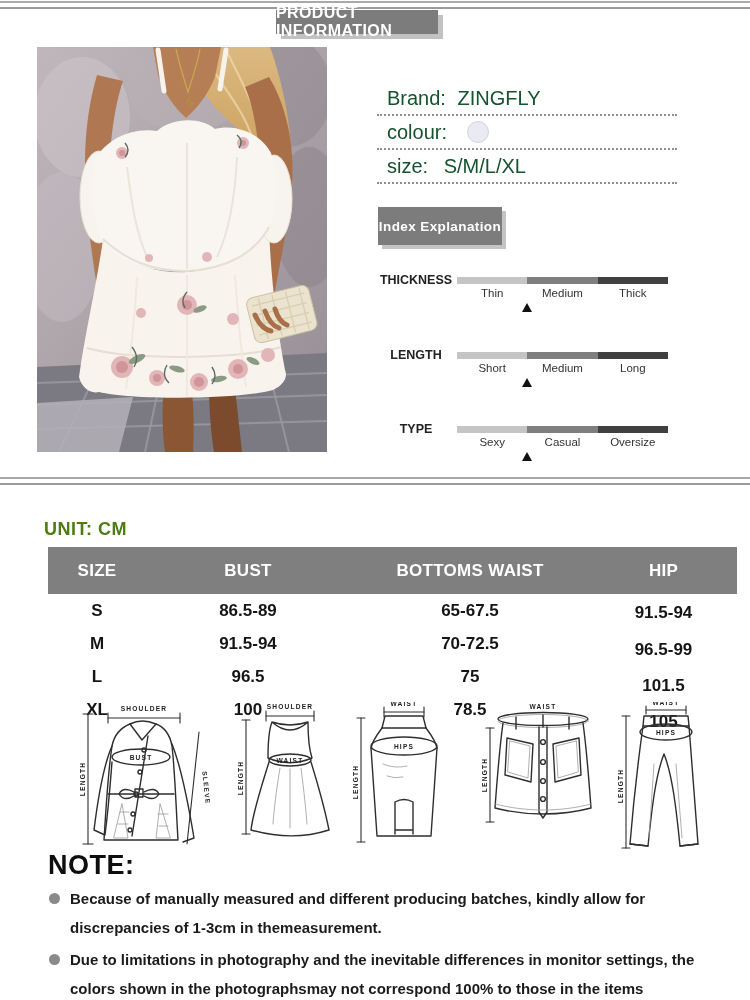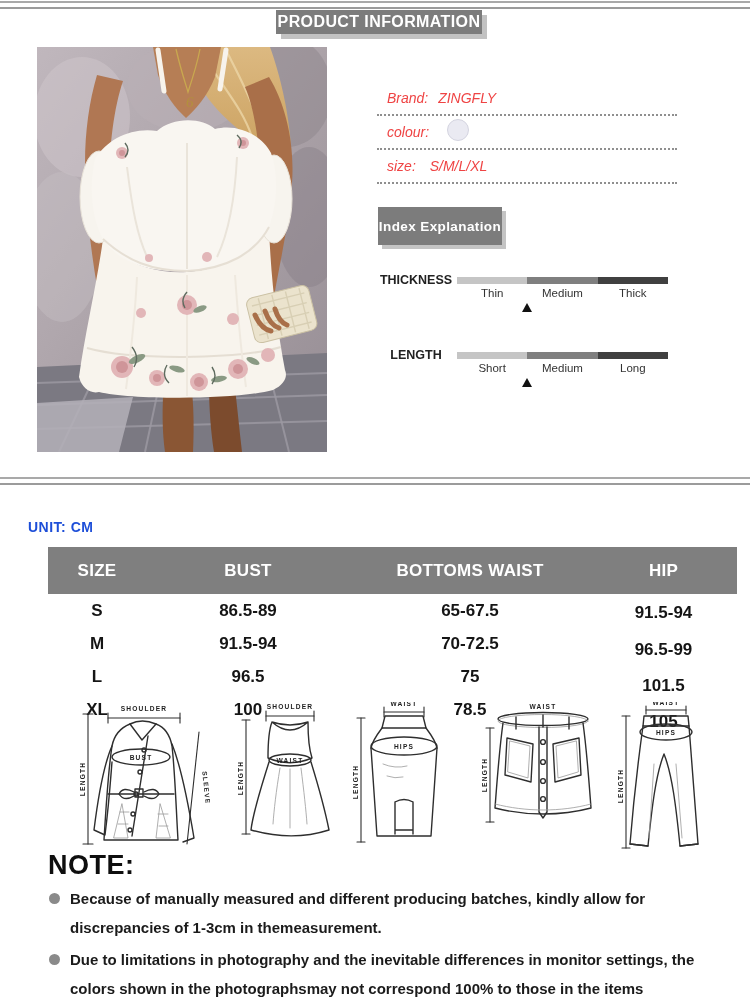--- a/index.html
+++ b/index.html
@@ -7,41 +7,41 @@
         font-family:"Liberation Sans",sans-serif;color:#161616;}
   
   .dbl-line{position:absolute;left:0;right:0;height:4px;
             border-top:2px solid #a9a9a9;border-bottom:2px solid #9b9b9b;}
   
   .gray-box{position:absolute;background:#7c7c7c;color:#fff;font-weight:bold;
             display:flex;align-items:center;justify-content:center;
             box-shadow:5px 5px 0 0 #c2c2c2;letter-spacing:.4px;}
   
   .info-col{position:absolute;left:377px;top:84px;width:300px;}
-  .info-row{position:relative;font-size:14px;line-height:28px;color:#ef4444;
-            border-bottom:2px dotted #8f8f8f;padding:0 0 2px 10px;font-style:italic;}
+  .info-row{position:relative;font-size:20px;line-height:28px;color:#14532d;
+            border-bottom:2px dotted #8f8f8f;padding:0 0 2px 10px;}
   .info-row + .info-row{margin-top:2px;}
   .swatch{display:inline-block;width:20px;height:20px;border-radius:50%;
           background:#eaeaf2;border:1px solid #d4d4e0;vertical-align:-4px;margin-left:14px;}
   
   .idx-wrap{position:absolute;left:377px;top:240px;width:300px;height:210px;}
   .idx-row{position:absolute;left:0;width:300px;height:70px;margin-top:28px;}
   .idx-label{position:absolute;left:0;top:5px;width:78px;text-align:center;
              font-size:12.5px;font-weight:bold;color:#222;}
   .idx-bar{position:absolute;left:80px;top:9px;width:211px;height:7px;display:flex;}
   .idx-bar .seg{flex:1;}
   .seg1{background:#c5c5c5}.seg2{background:#7f7f7f}.seg3{background:#404040}
   .idx-opts{position:absolute;left:80px;top:19px;width:211px;display:flex;}
   .idx-opts span{flex:1;text-align:center;font-size:11.5px;color:#333;}
   .tri{position:absolute;top:35px;left:145px;width:0;height:0;
        border-left:5px solid transparent;border-right:5px solid transparent;
        border-bottom:9px solid #111;}
   
-  .unit{position:absolute;left:28px;top:519px;font-size:14px;font-weight:bold;
-        letter-spacing:.5px;color:#1d4ed8;}
+  .unit{position:absolute;left:44px;top:519px;font-size:18px;font-weight:bold;
+        letter-spacing:.5px;color:#4d7c0f;}
   table.sizes{position:absolute;left:48px;top:547px;width:689px;border-collapse:collapse;
               table-layout:fixed;}
   table.sizes th{background:#7f7f7f;color:#fff;font-size:17px;font-weight:bold;
                  height:23px;padding:12px;letter-spacing:.3px;}
   table.sizes td{text-align:center;font-size:17px;font-weight:600;height:33px;
                  padding:0;color:#151515;}
   td.hip,th.hip{padding-left:46px;text-align:center;}
   tr.r1 td.hip{transform:translateY(2px);}  tr.r2 td.hip{transform:translateY(6px);}
   tr.r3 td.hip{transform:translateY(9px);}  tr.r4 td.hip{transform:translateY(12px);}
   
@@ -61,21 +61,21 @@
   .bullet{position:absolute;left:1px;top:9px;width:11px;height:11px;border-radius:50%;
           background:#8a8a8a;}
 </style>
 </head>
 <body>
 
 <div class="page">
 
   <div class="dbl-line" style="top:1px"></div>
 
-  <div class="gray-box" style="left:276px;top:10px;width:206px;height:24px;font-size:16px">
+  <div class="gray-box" style="left:276px;top:10px;width:162px;height:24px;font-size:16px">
     <span>PRODUCT INFORMATION</span>
   </div>
 
   <svg style="position:absolute;left:37px;top:47px" width="290" height="405" viewBox="0 0 290 405">
     <defs>
       <linearGradient id="wall" x1="0" y1="0" x2="1" y2="1">
         <stop offset="0" stop-color="#c0b7bd"></stop>
           <stop offset=".5" stop-color="#aba2a8"></stop>
         <stop offset="1" stop-color="#968d94"></stop>
       </linearGradient>
@@ -203,20 +203,34 @@
         <div class="seg seg2"></div>
         <div class="seg seg3"></div>
       </div>
       <div class="idx-opts">
         <span>Short</span>
         <span>Medium</span>
         <span>Long</span>
       </div>
       <div class="tri"></div>
     </div>
+    <div class="idx-row" style="top:149px">
+      <div class="idx-label">TYPE</div>
+      <div class="idx-bar">
+        <div class="seg seg1"></div>
+        <div class="seg seg2"></div>
+        <div class="seg seg3"></div>
+      </div>
+      <div class="idx-opts">
+        <span>Sexy</span>
+        <span>Casual</span>
+        <span>Oversize</span>
+      </div>
+      <div class="tri"></div>
+    </div>
   </div>
 
   <div class="dbl-line" style="top:477px"></div>
   <div class="unit">UNIT: CM</div>
 
   <table class="sizes">
     <colgroup>
         <col style="width:98px">
         <col style="width:204px">
         <col style="width:240px">

